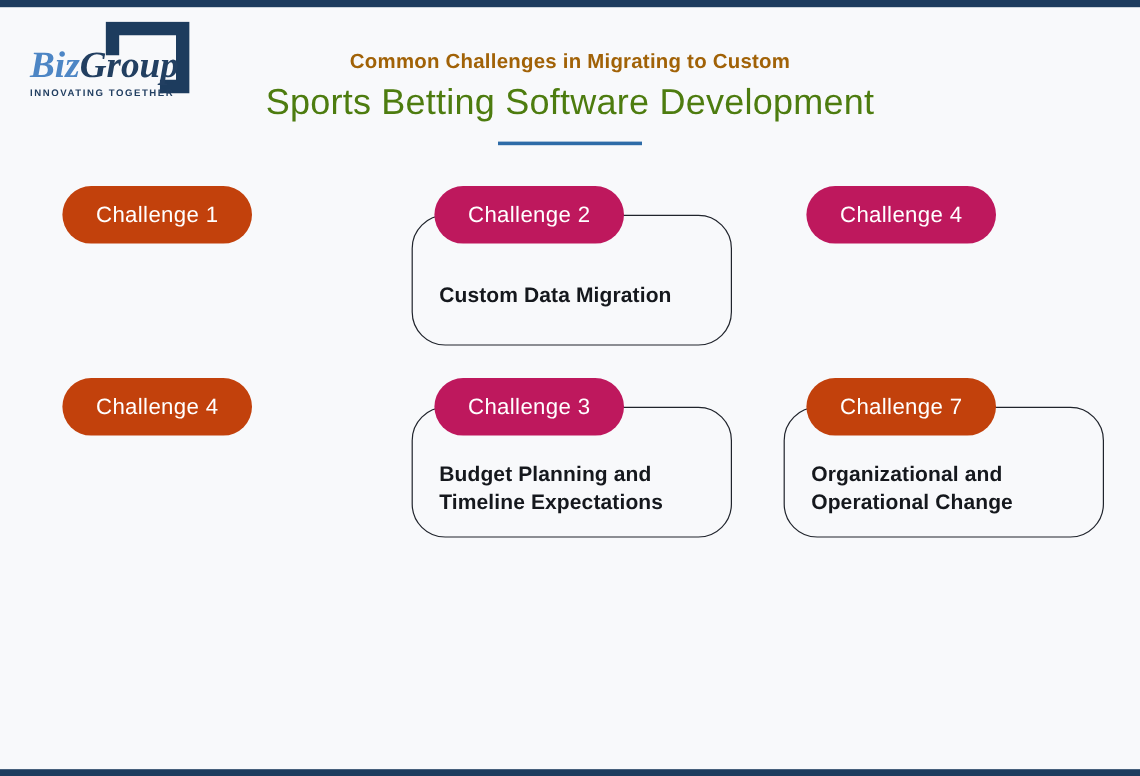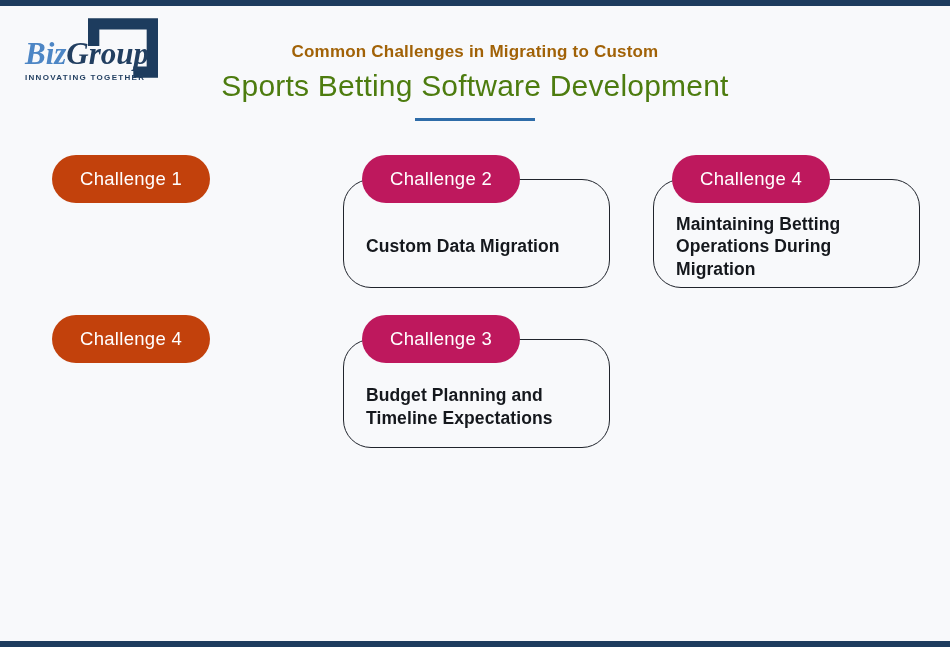--- a/index.html
+++ b/index.html
@@ -102,35 +102,37 @@
   <div class="challenge">
     <div class="pill light">Challenge 2</div>
     <div class="card">
       <p>Custom Data Migration</p>
     </div>
   </div>
 
 
   <div class="challenge">
     <div class="pill light">Challenge 4</div>
-    <div class="card">
-      <p>Maintaining Betting
-Operations During
-Migration</p>
-    </div>
   </div>
 
   <div class="challenge">
     <div class="pill dark">Challenge 4</div>
   </div>
 
   <div class="challenge">
     <div class="pill light">Challenge 3</div>
     <div class="card">
       <p>Budget Planning and
 Timeline Expectations</p>
     </div>
   </div>
 
+  <div class="challenge">
+    <div class="pill dark">Challenge 7</div>
+    <div class="card">
+      <p>Organizational and
+Operational Change</p>
+    </div>
+  </div>
 
 </div>
 
 <div class="edge-bar bottom"></div>
 
 </body></html>

